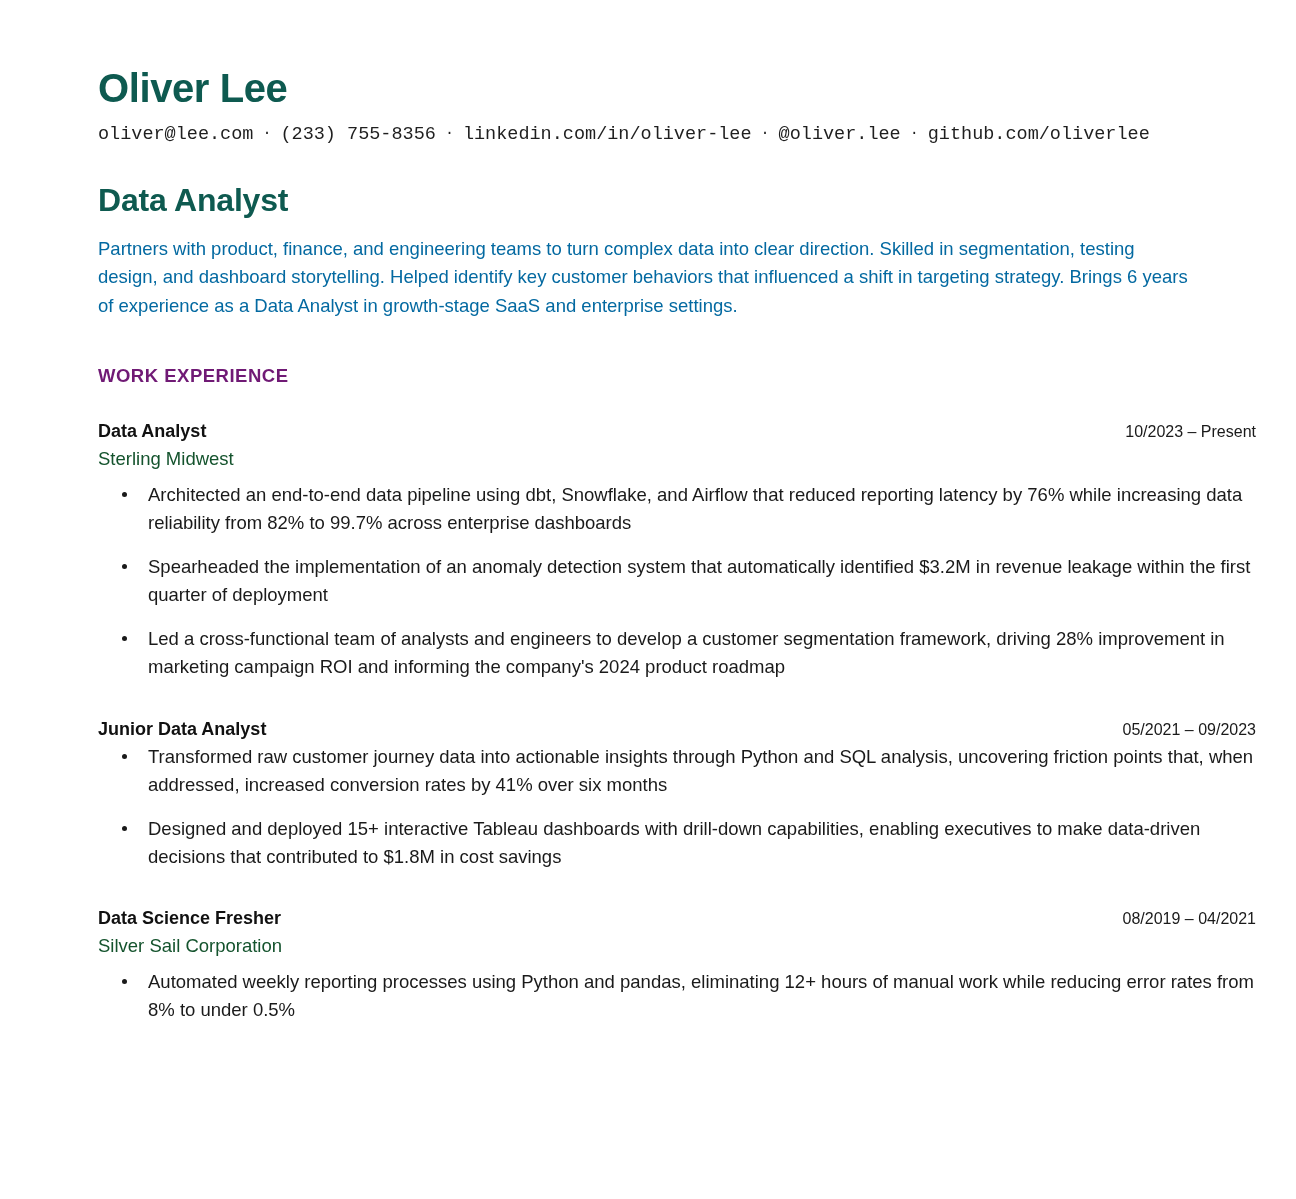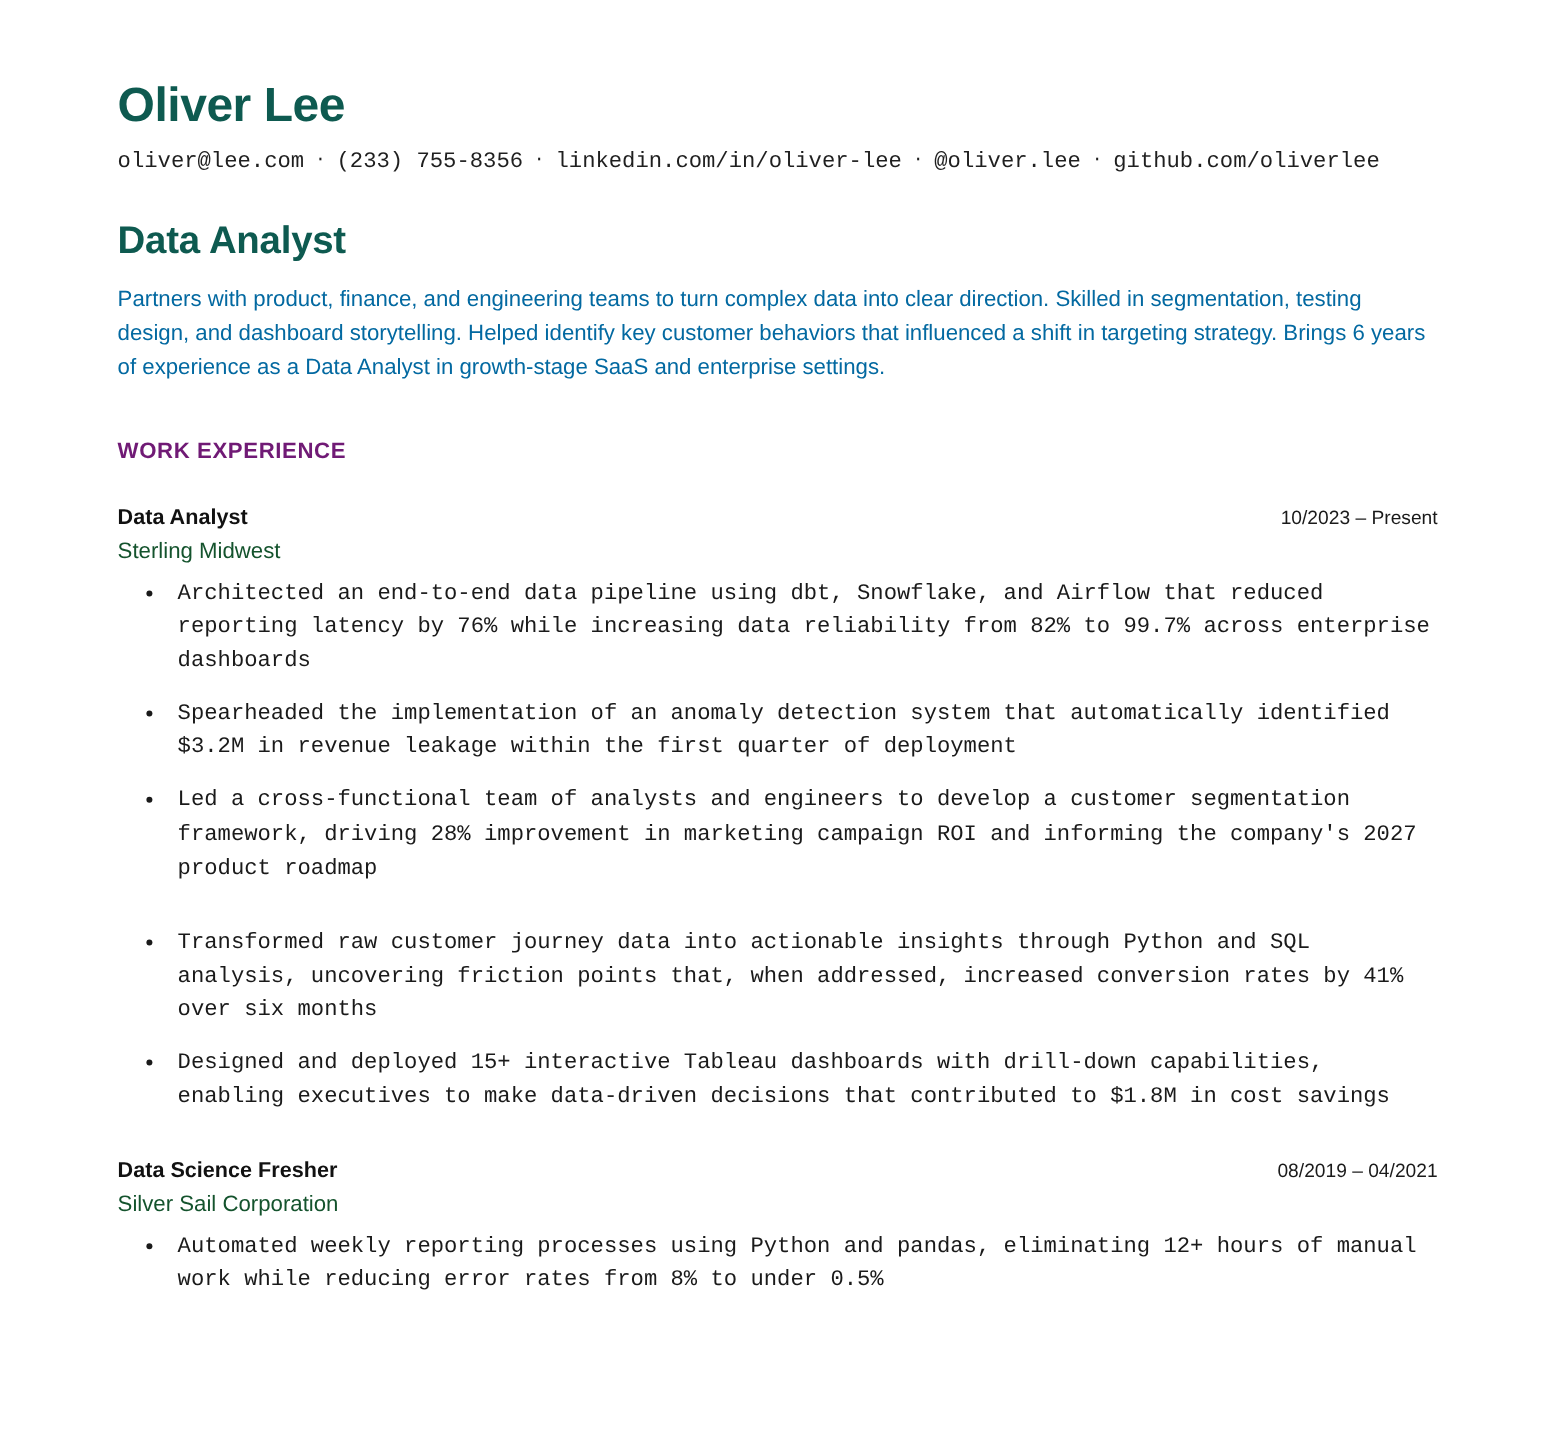--- a/index.html
+++ b/index.html
@@ -13,21 +13,21 @@
     height: 1199px;
     overflow: hidden;
     font-family: "Liberation Sans", sans-serif;
     color: #1a1a1a;
     -webkit-font-smoothing: antialiased;
   }
   .page {
     box-sizing: border-box;
     width: 1296px;
     min-height: 1199px;
-    padding: 66px 98px 0 98px;
+    padding: 66px 40px 0 98px;
   }
 
   
   .name {
     font-size: 40px;
     line-height: 1.12;
     font-weight: 700;
     color: #0e5a50;
     letter-spacing: -0.4px;
     margin: 0 0 12px 0;
@@ -102,21 +102,20 @@
     font-size: 18.5px;
     font-weight: 400;
     color: #14532d;
     line-height: 1.5;
     margin-bottom: 8px;
   }
   .bullets {
     list-style: none;
     margin: 0;
     padding: 0;
-    font-family: Liberation Mono, monospace;
   }
   .bullet {
     position: relative;
     padding-left: 50px;
     font-size: 18.5px;
     line-height: 1.52;
     color: #1a1a1a;
     margin-bottom: 16px;
   }
   .bullet:last-child { margin-bottom: 0; }
@@ -149,24 +148,28 @@
         <h3 class="section-heading">WORK EXPERIENCE</h3>
         <div class="job">
           <div class="job-head">
             <div class="job-title">Data Analyst</div>
             <div class="job-dates">10/2023 – Present</div>
           </div>
           <div class="job-company">Sterling Midwest</div>
           <ul class="bullets">
             <li class="bullet">Architected an end-to-end data pipeline using dbt, Snowflake, and Airflow that reduced reporting latency by 76% while increasing data reliability from 82% to 99.7% across enterprise dashboards</li>
             <li class="bullet">Spearheaded the implementation of an anomaly detection system that automatically identified $3.2M in revenue leakage within the first quarter of deployment</li>
-            <li class="bullet">Led a cross-functional team of analysts and engineers to develop a customer segmentation framework, driving 28% improvement in marketing campaign ROI and informing the company's 2027 product roadmap</li>
+            <li class="bullet">Led a cross-functional team of analysts and engineers to develop a customer segmentation framework, driving 28% improvement in marketing campaign ROI and informing the company's 2024 product roadmap</li>
           </ul>
         </div>
         <div class="job">
+          <div class="job-head">
+            <div class="job-title">Junior Data Analyst</div>
+            <div class="job-dates">05/2021 – 09/2023</div>
+          </div>
           <ul class="bullets">
             <li class="bullet">Transformed raw customer journey data into actionable insights through Python and SQL analysis, uncovering friction points that, when addressed, increased conversion rates by 41% over six months</li>
             <li class="bullet">Designed and deployed 15+ interactive Tableau dashboards with drill-down capabilities, enabling executives to make data-driven decisions that contributed to $1.8M in cost savings</li>
           </ul>
         </div>
         <div class="job">
           <div class="job-head">
             <div class="job-title">Data Science Fresher</div>
             <div class="job-dates">08/2019 – 04/2021</div>
           </div>

